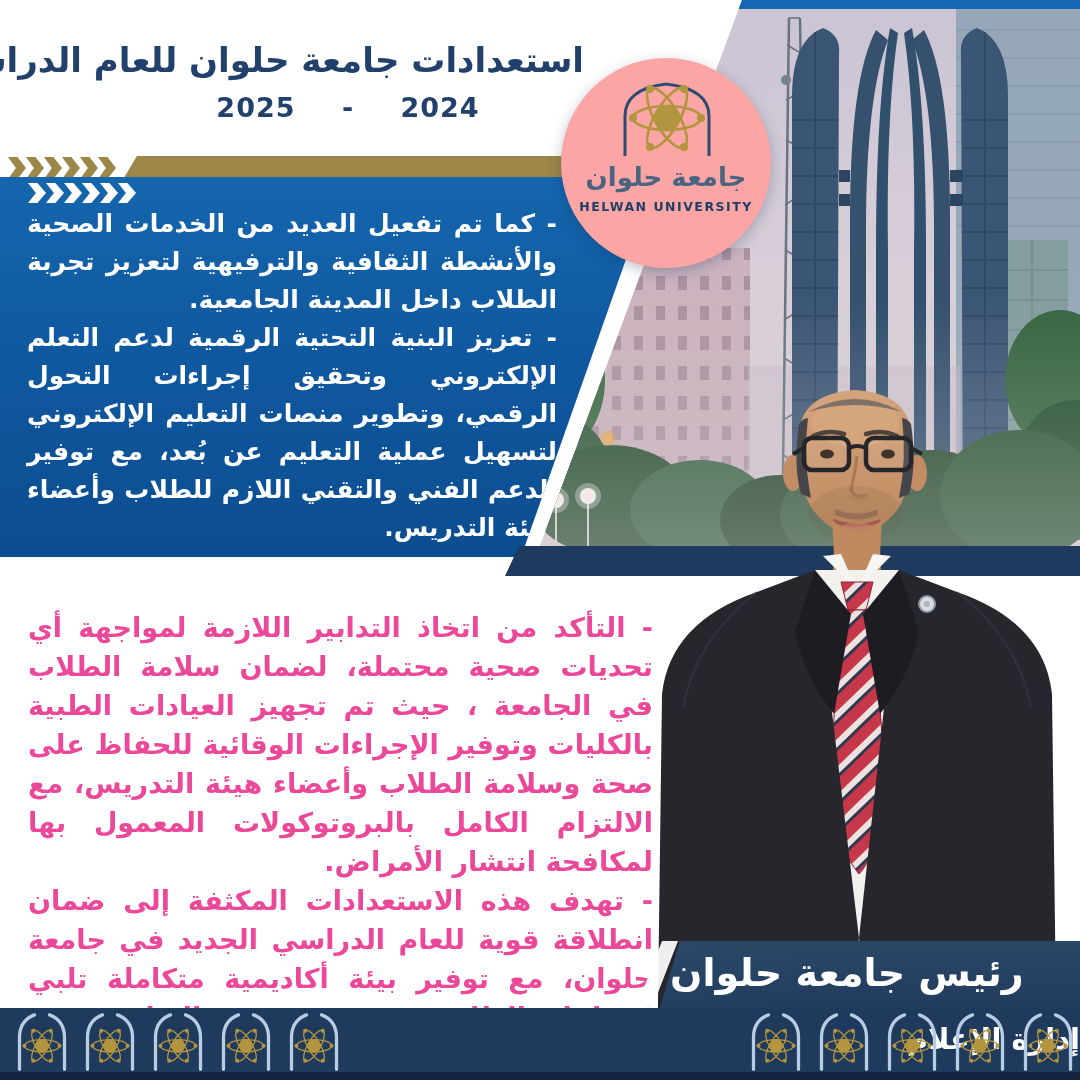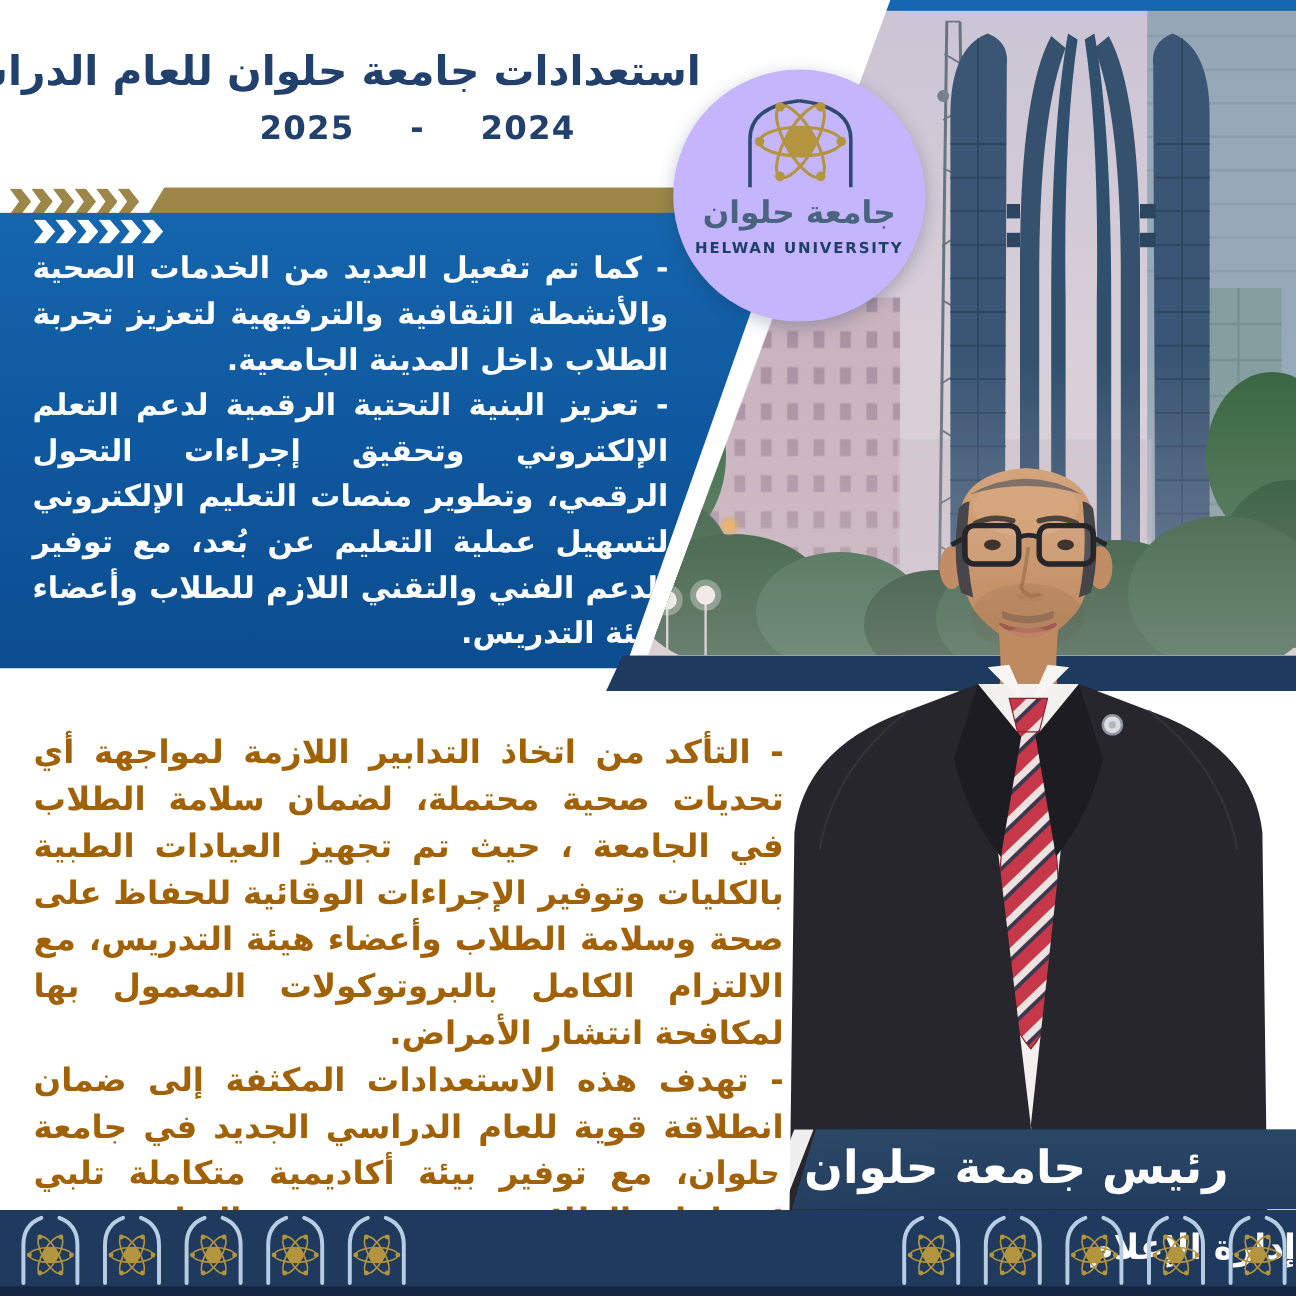--- a/index.html
+++ b/index.html
@@ -55,30 +55,30 @@
   }
   .photo svg{display:block;width:100%;height:100%;}
   
   .band{
     position:absolute;left:505px;top:546px;width:575px;height:30px;background:#1e3a5f;
     clip-path:polygon(14px 0,575px 0,575px 30px,0 30px);
   }
   
   .badge{
     position:absolute;left:561px;top:58px;width:210px;height:210px;border-radius:50%;
-    background:#c4b5fd;box-shadow:0 4px 14px rgba(25,45,85,.28);z-index:3;
+    background:#fca5a5;box-shadow:0 4px 14px rgba(25,45,85,.28);z-index:3;
   }
   .badge svg{display:block;width:100%;height:100%;}
   
   .president{position:absolute;left:635px;top:378px;width:445px;height:702px;z-index:4;}
   .president svg{display:block;width:100%;height:100%;}
   
   .body-text{
     position:absolute;left:28px;top:608px;width:625px;
-    direction:rtl;text-align:justify;color:#a16207;
+    direction:rtl;text-align:justify;color:#ec4899;
     font-size:27px;font-weight:bold;line-height:39px;z-index:2;
   }
   .body-text p{margin:0;}
   
   .banner-gap{
     position:absolute;left:636px;top:941px;width:44px;height:67px;background:rgba(255,255,255,.92);
     clip-path:polygon(26px 0,42px 0,16px 67px,0 67px);z-index:5;
   }
   .banner{
     position:absolute;left:650px;top:941px;width:430px;height:67px;z-index:5;

